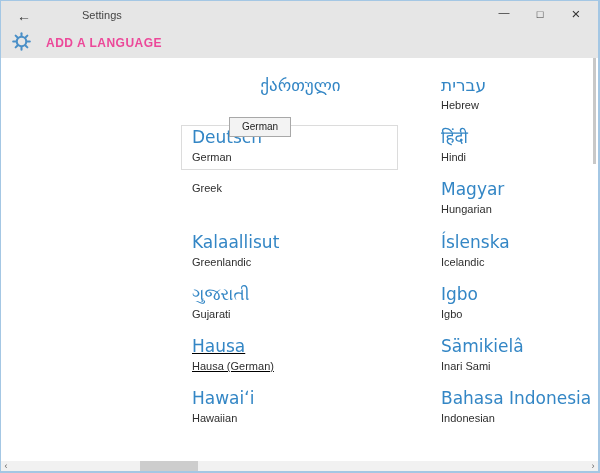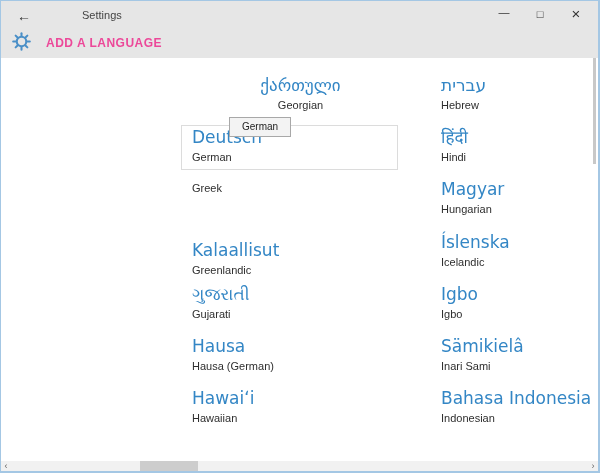--- a/index.html
+++ b/index.html
@@ -95,38 +95,37 @@
       <circle cx="12" cy="12" r="6" fill="none" stroke="#4a8fc7" stroke-width="2.6"></circle>
     </svg>
     <div class="page-title">ADD A LANGUAGE</div>
   </div>
 
   <div class="hover-box"></div>
 
   <div id="lang-layer">
       <div class="lang-item" style="left: 191px; top: 74px; text-align: center;">
         <div class="lang-native">ქართული</div>
-        <div class="lang-english">Georgian</div>
       </div>
       <div class="lang-item" style="left: 191px; top: 126px;">
         <div class="lang-native">Deutsch</div>
         <div class="lang-english">German</div>
       </div>
       <div class="lang-item" style="left: 191px; top: 178px;">
         <div class="lang-english">Greek</div>
       </div>
-      <div class="lang-item" style="left: 191px; top: 231px; margin-top: 8px;">
+      <div class="lang-item" style="left: 191px; top: 231px;">
         <div class="lang-native">Kalaallisut</div>
         <div class="lang-english">Greenlandic</div>
       </div>
       <div class="lang-item" style="left: 191px; top: 283px;">
         <div class="lang-native">ગુજરાતી</div>
         <div class="lang-english">Gujarati</div>
       </div>
-      <div class="lang-item" style="left: 191px; top: 335px;">
+      <div class="lang-item" style="left: 191px; top: 335px; text-decoration: underline;">
         <div class="lang-native">Hausa</div>
         <div class="lang-english">Hausa (German)</div>
       </div>
       <div class="lang-item" style="left: 191px; top: 387px;">
         <div class="lang-native">Hawaiʻi</div>
         <div class="lang-english">Hawaiian</div>
       </div>
       <div class="lang-item" style="left: 440px; top: 74px;">
         <div class="lang-native">עברית</div>
         <div class="lang-english">Hebrew</div>

